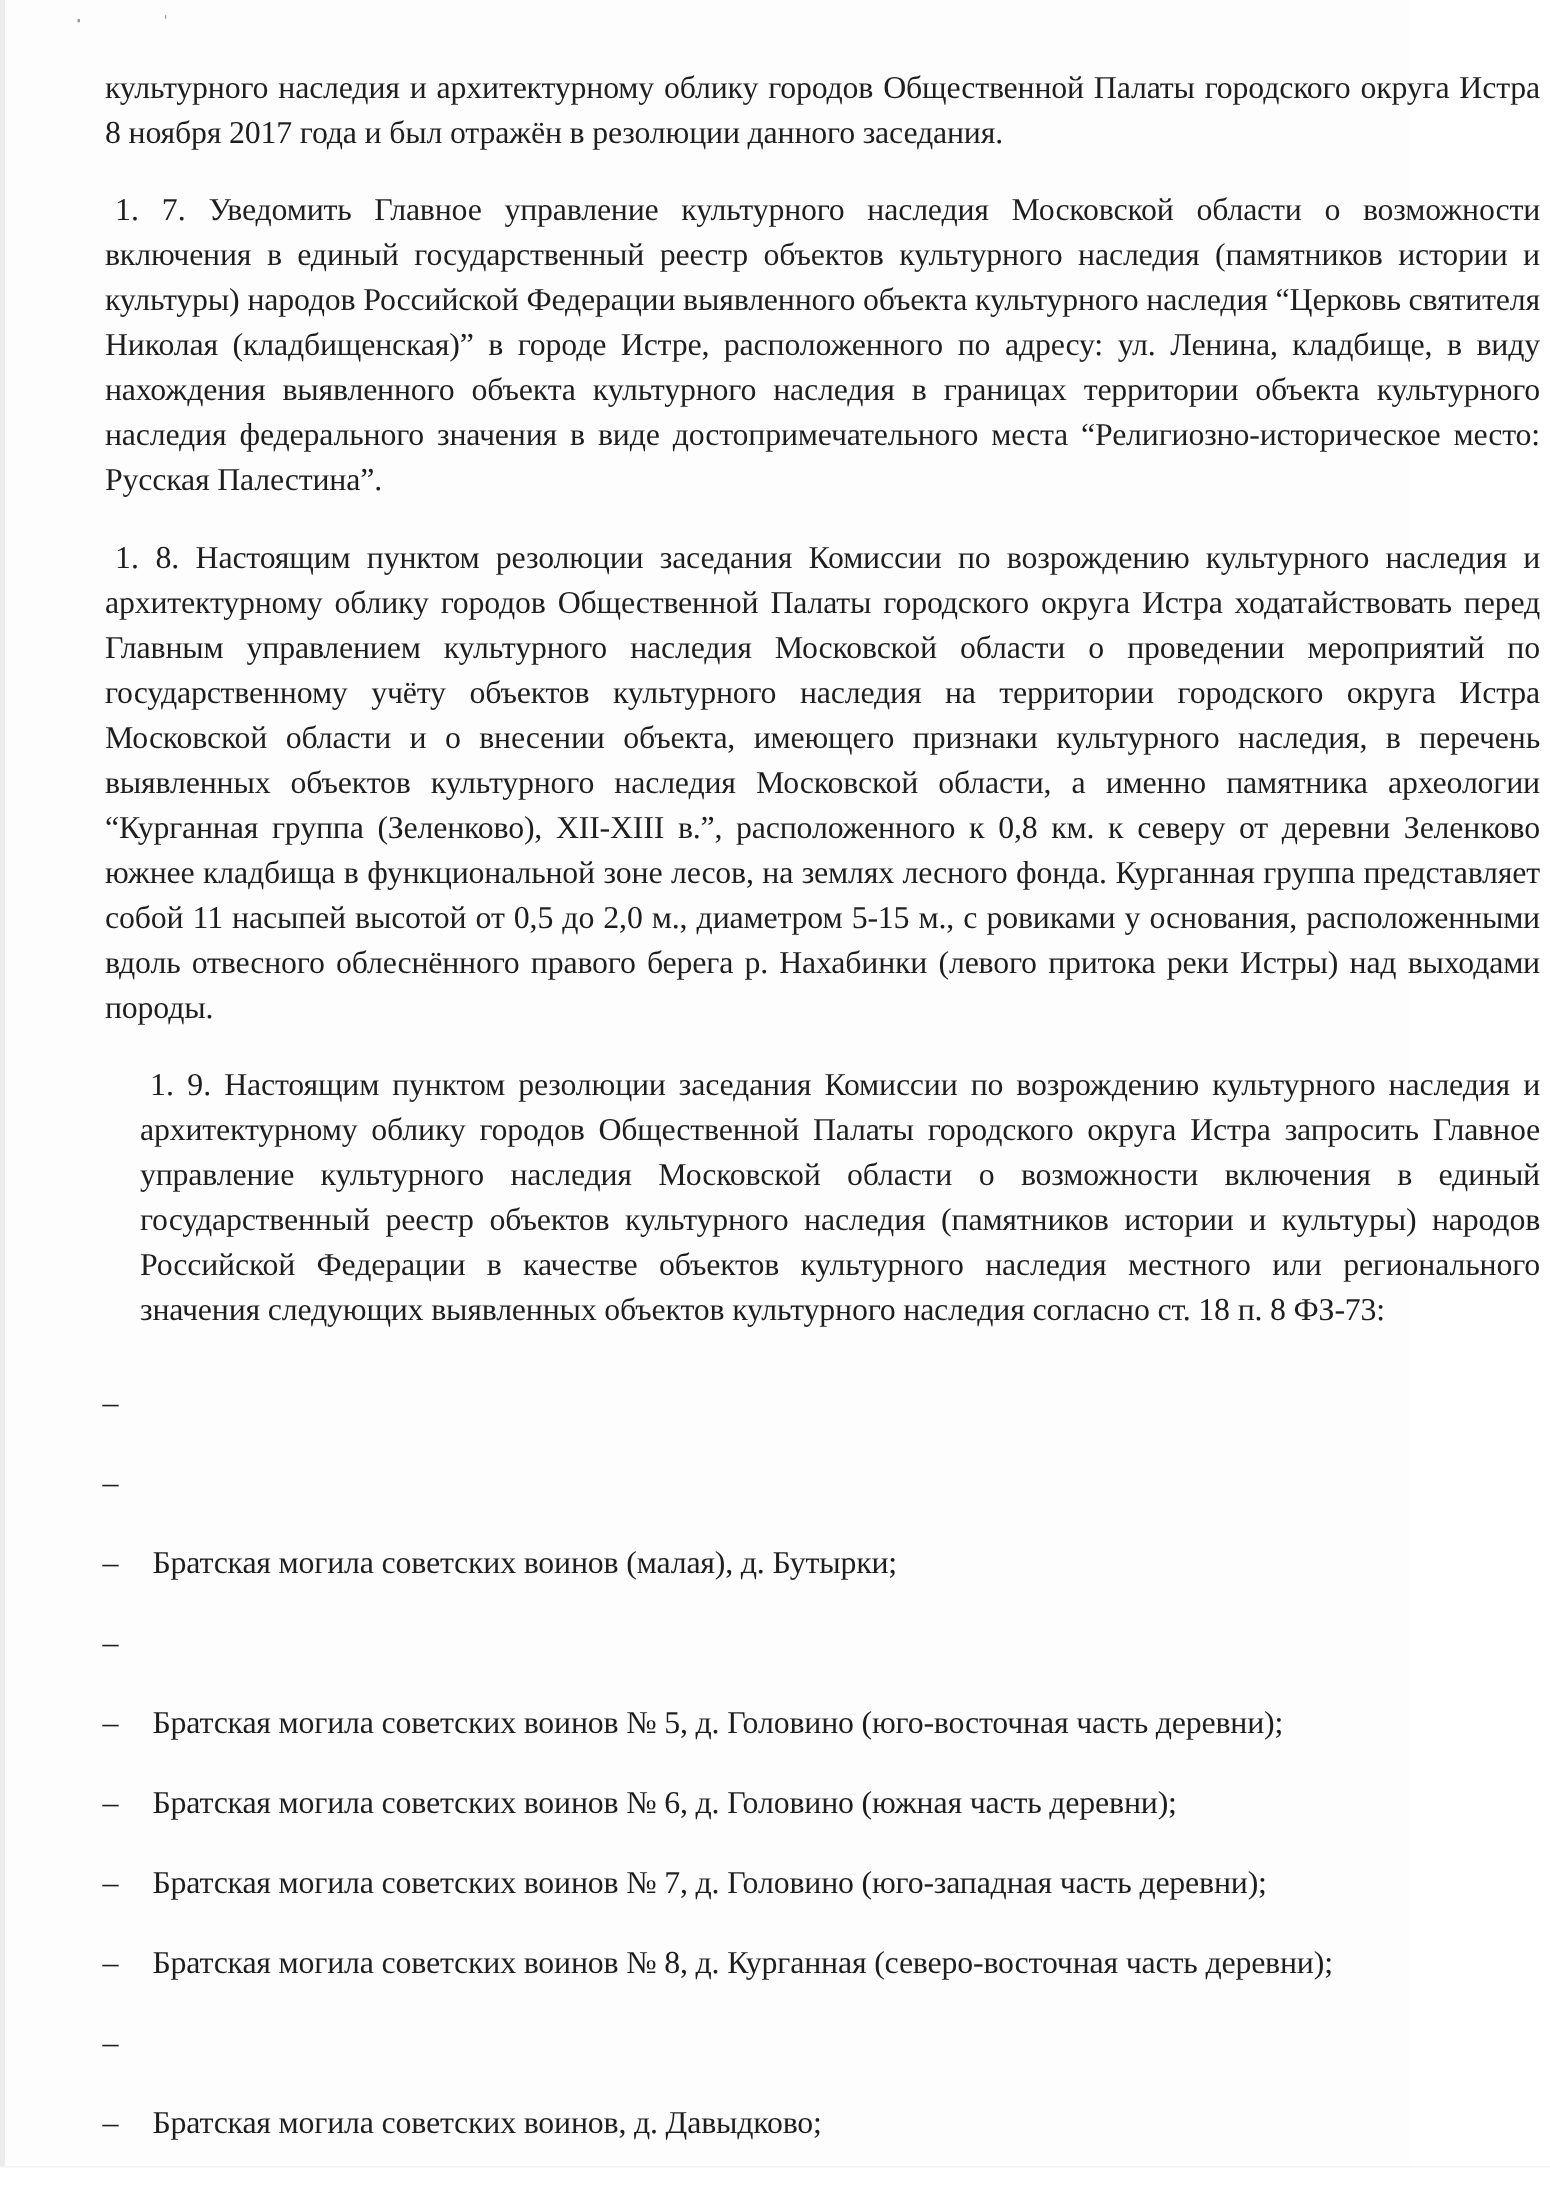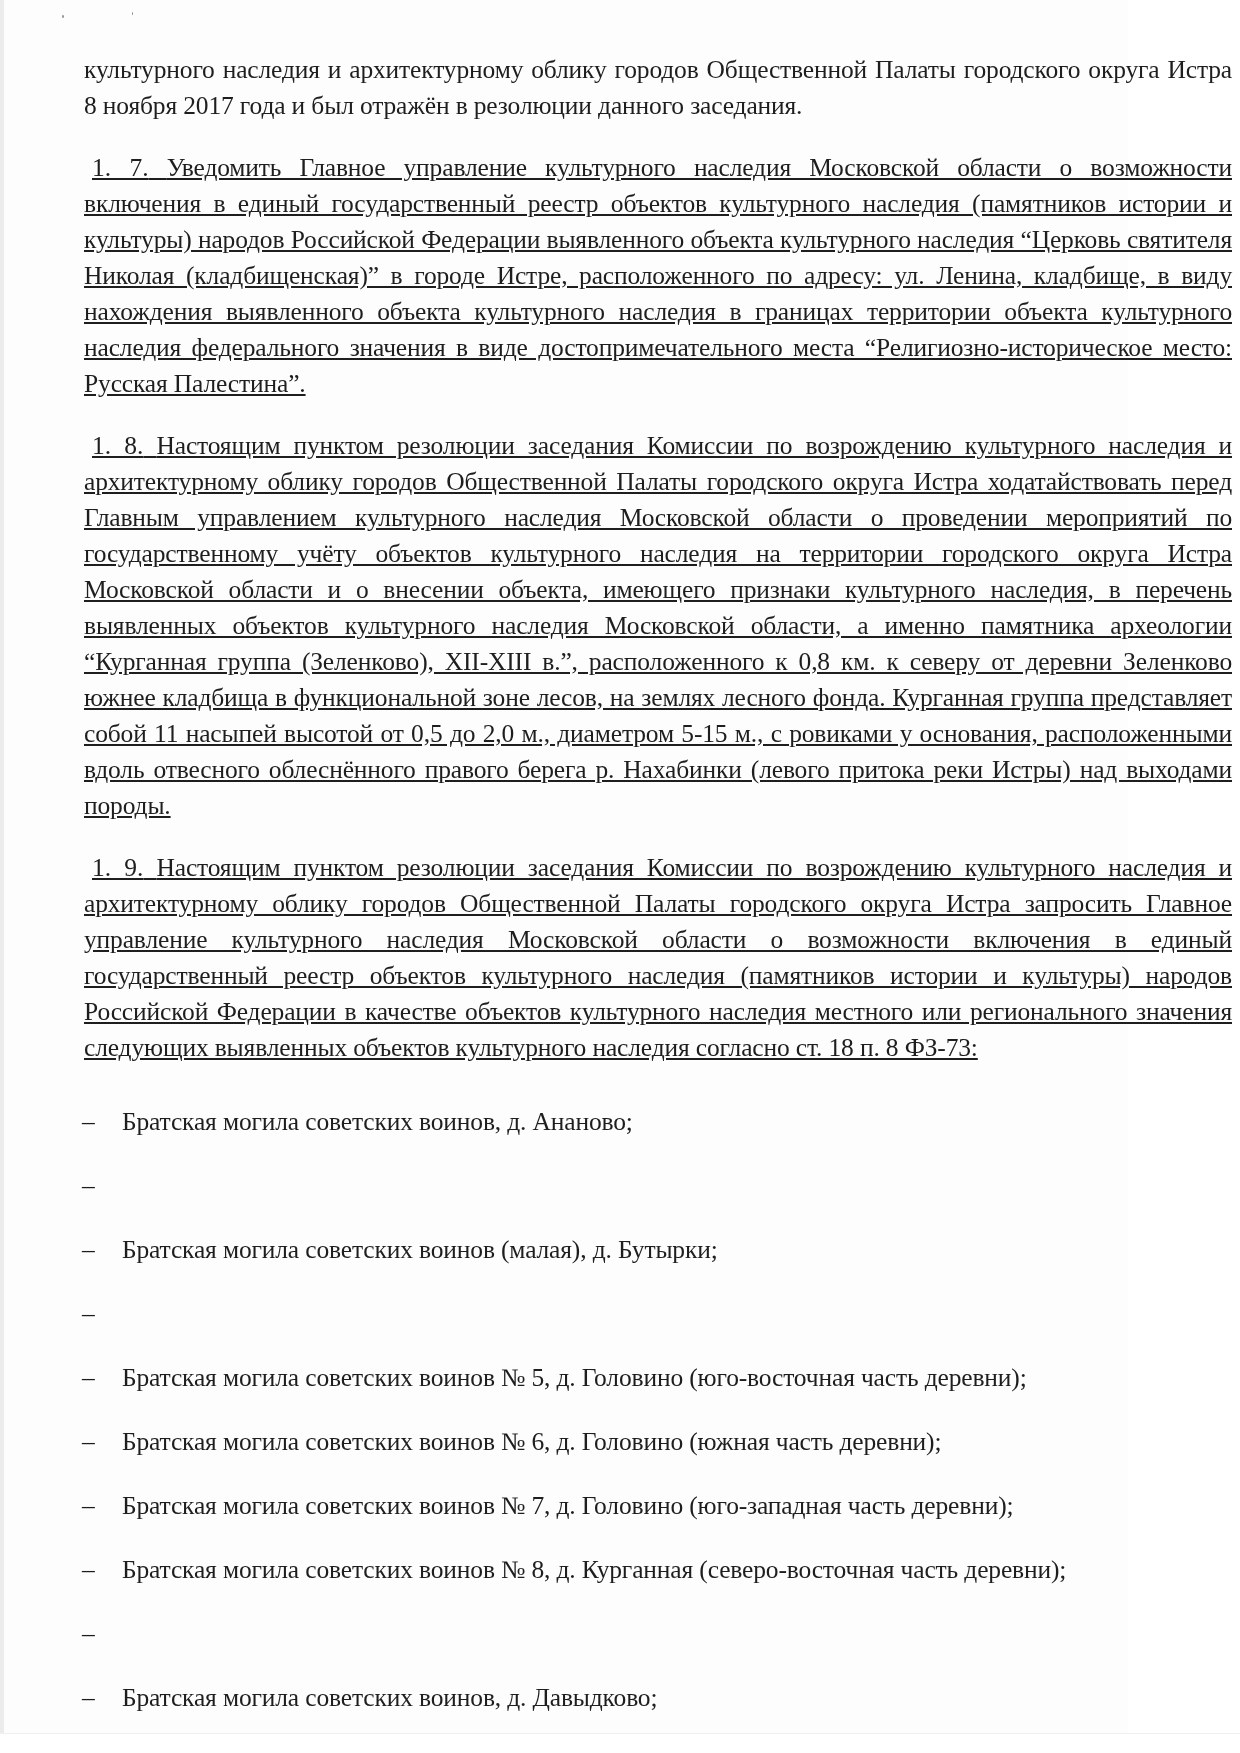--- a/index.html
+++ b/index.html
@@ -53,21 +53,20 @@
     text-align: justify;
     margin: 0;
     letter-spacing: -0.15px;
   }
   .para.first {
     margin-bottom: 26px;
   }
   .para.numbered {
     text-indent: 8px;
     margin-bottom: 26px;
-    text-decoration: underline;
   }
   .para.numbered .num {
     letter-spacing: 0;
   }
   .bullets {
     list-style: none;
     margin: 38px 0 0 0;
     padding: 0;
   }
   .bullets li {
@@ -99,27 +98,27 @@
     <p class="para numbered">
       <span class="num">1. 7.</span>
       <span>Уведомить Главное управление культурного наследия Московской области о возможности включения в единый государственный реестр объектов культурного наследия (памятников истории и культуры) народов Российской Федерации выявленного объекта культурного наследия “Церковь святителя Николая (кладбищенская)” в городе Истре, расположенного по адресу: ул. Ленина, кладбище, в виду нахождения выявленного объекта культурного наследия в границах территории объекта культурного наследия федерального значения в виде достопримечательного места “Религиозно-историческое место: Русская Палестина”.</span>
     </p>
 
     <p class="para numbered">
       <span class="num">1. 8.</span>
       <span>Настоящим пунктом резолюции заседания Комиссии по возрождению культурного наследия и архитектурному облику городов Общественной Палаты городского округа Истра ходатайствовать перед Главным управлением культурного наследия Московской области о проведении мероприятий по государственному учёту объектов культурного наследия на территории городского округа Истра Московской области и о внесении объекта, имеющего признаки культурного наследия, в перечень выявленных объектов культурного наследия Московской области, а именно памятника археологии “Курганная группа (Зеленково), XII-XIII в.”, расположенного к 0,8 км. к северу от деревни Зеленково южнее кладбища в функциональной зоне лесов, на землях лесного фонда. Курганная группа представляет собой 11 насыпей высотой от 0,5 до 2,0 м., диаметром 5-15 м., с ровиками у основания, расположенными вдоль отвесного облеснённого правого берега р. Нахабинки (левого притока реки Истры) над выходами породы.</span>
     </p>
 
-    <p class="para numbered" style="margin-bottom:0;">
+    <p class="para numbered" style="margin-bottom:0;margin-left:28px;">
       <span class="num">1. 9.</span>
       <span>Настоящим пунктом резолюции заседания Комиссии по возрождению культурного наследия и архитектурному облику городов Общественной Палаты городского округа Истра запросить Главное управление культурного наследия Московской области о возможности включения в единый государственный реестр объектов культурного наследия (памятников истории и культуры) народов Российской Федерации в качестве объектов культурного наследия местного или регионального значения следующих выявленных объектов культурного наследия согласно ст. 18 п. 8 ФЗ-73:</span>
     </p>
 
     <ul class="bullets">
-      <li><span class="dash">–</span><span>Братская могила советских воинов, д. Ананово;</span></li>
+      <li><span class="dash">–</span></li>
       <li><span class="dash">–</span></li>
       <li><span class="dash">–</span><span>Братская могила советских воинов (малая), д. Бутырки;</span></li>
       <li><span class="dash">–</span></li>
       <li><span class="dash">–</span><span>Братская могила советских воинов № 5, д. Головино (юго-восточная часть деревни);</span></li>
       <li><span class="dash">–</span><span>Братская могила советских воинов № 6, д. Головино (южная часть деревни);</span></li>
       <li><span class="dash">–</span><span>Братская могила советских воинов № 7, д. Головино (юго-западная часть деревни);</span></li>
       <li><span class="dash">–</span><span>Братская могила советских воинов № 8, д. Курганная (северо-восточная часть деревни);</span></li>
       <li><span class="dash">–</span></li>
       <li><span class="dash">–</span><span>Братская могила советских воинов, д. Давыдково;</span></li>
     </ul>

